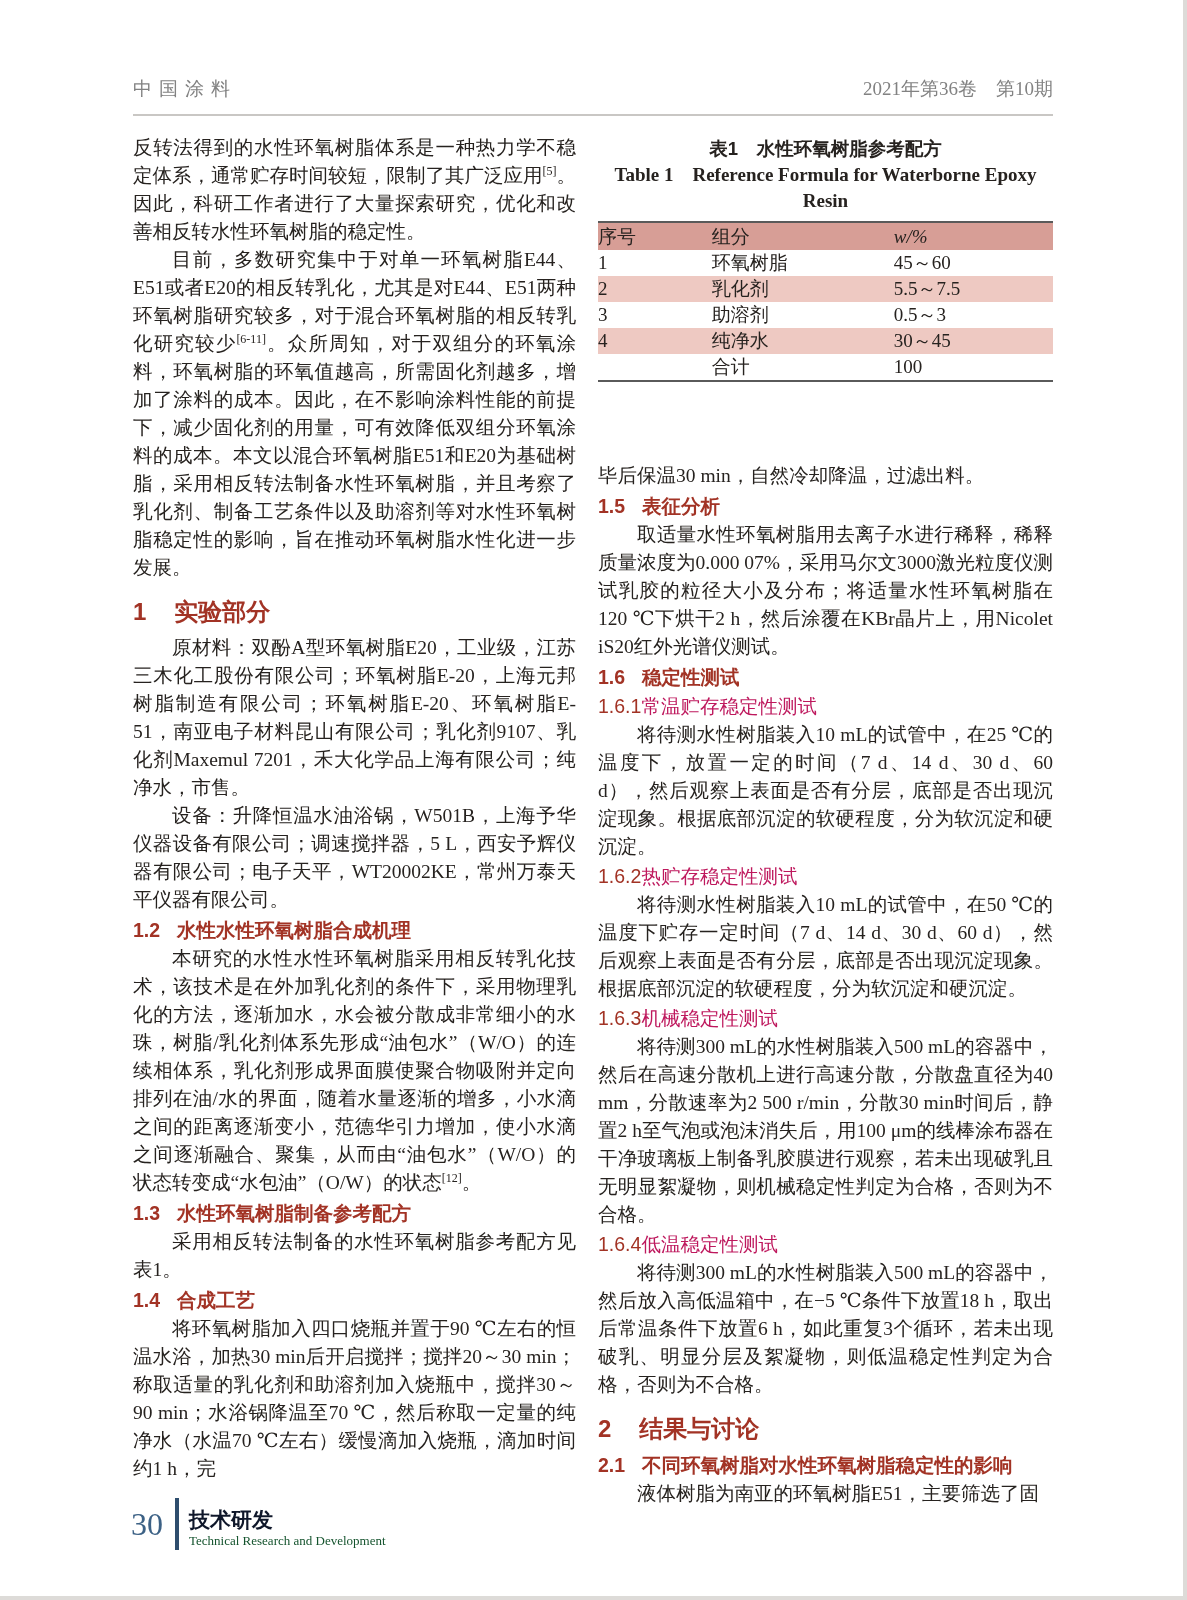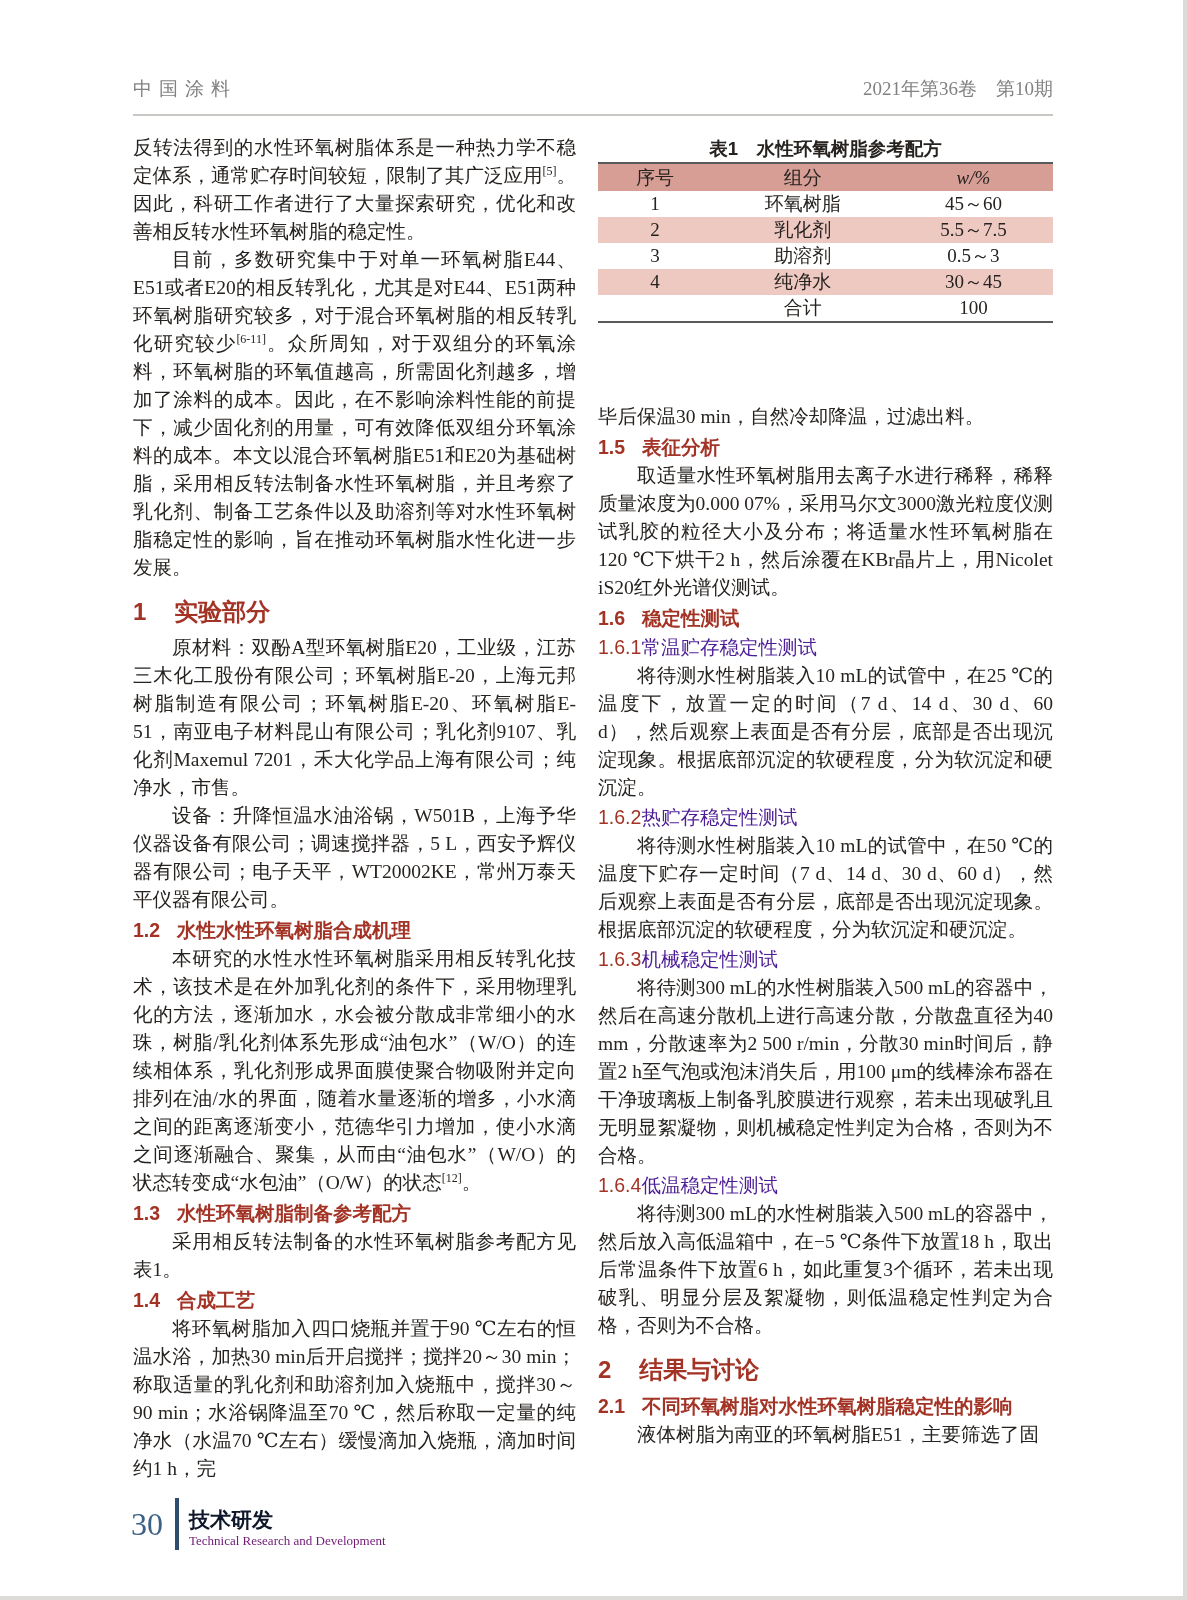--- a/index.html
+++ b/index.html
@@ -22,41 +22,41 @@
   
   .h1{display:flex;gap:28px;align-items:baseline;margin:15px 0 7px;
       font-family:"Liberation Sans","DejaVu Sans",sans-serif;font-weight:bold;
       font-size:24px;line-height:30px;color:var(--heading_red,#a23325);}
   .h2{display:flex;gap:17px;align-items:flex-end;margin:2px 0 1px;
       font-family:"Liberation Sans","DejaVu Sans",sans-serif;font-weight:bold;
       font-size:19.5px;line-height:28px;color:var(--heading_red,#a23325);}
   .h3{display:flex;align-items:baseline;margin:1px 0 0;
       font-size:19.5px;line-height:28px;}
   .h3 .num{font-family:"Liberation Sans","DejaVu Sans",sans-serif;color:var(--heading_red,#a23325);}
-  .h3 .title{color:#4c1d95;}
+  .h3 .title{color:#be185d;}
   
   .table-block{margin-bottom:80px;}
   .tbl-cap-zh{text-align:center;font-family:Liberation Sans, sans-serif;
               font-weight:bold;font-size:18.5px;line-height:26px;margin-top:2px;}
   .tbl-cap-en{text-align:center;font-weight:bold;font-size:19px;line-height:26px;margin-bottom:7px;}
   table.t1{width:100%;border-collapse:collapse;font-size:19px;
            border-top:2px solid #5a5a5a;border-bottom:2px solid #5a5a5a;}
-  table.t1 th,table.t1 td{text-align:center;font-weight:normal;padding:0;}
+  table.t1 th,table.t1 td{text-align:left;font-weight:normal;padding:0;}
   table.t1 thead tr{height:28px;background:var(--table_header_bg,#d79e96);}
   table.t1 tbody tr{height:26px;}
   table.t1 tbody tr.stripe{background:var(--table_stripe_bg,#eec9c2);}
   table.t1 th.ital{font-style:italic;}
   table.t1 .c1{width:25%;} table.t1 .c2{width:40%;} table.t1 .c3{width:35%;}
   
   .footer{position:absolute;left:131px;top:1498px;display:flex;align-items:center;}
   .pagenum{font-size:32px;color:var(--footer_blue,#3c6185);margin-right:12px;}
   .fbar{width:4px;height:52px;background:#2e4d6d;margin-right:10px;}
   .fsec .zh{font-family:Liberation Serif, serif;font-weight:bold;
             font-size:21px;line-height:24px;color:#0f172a;margin-top:10px;}
-  .fsec .en{font-size:13px;line-height:18px;color:#701a75;}
+  .fsec .en{font-size:13px;line-height:18px;color:#14532d;}
 </style>
 </head>
 <body>
 
 <div class="page">
 
   <div class="runhead">
     <span class="journal">中国涂料</span>
     <span class="issue">2021年第36卷　第10期</span>
   </div>
@@ -91,20 +91,21 @@
         <span class="num">1.4</span>
         <span class="title">合成工艺</span>
       </div>
       <p class="para">将环氧树脂加入四口烧瓶并置于90 ℃左右的恒温水浴，加热30 min后开启搅拌；搅拌20～30 min；称取适量的乳化剂和助溶剂加入烧瓶中，搅拌30～90 min；水浴锅降温至70 ℃，然后称取一定量的纯净水（水温70 ℃左右）缓慢滴加入烧瓶，滴加时间约1 h，完</p>
     </div>
 
     <div class="col right">
 
       <div class="table-block">
         <div class="tbl-cap-zh">表1　水性环氧树脂参考配方</div>
+        <div class="tbl-cap-en">Table 1　Reference Formula for Waterborne Epoxy Resin</div>
         <table class="t1">
           <thead>
             <tr>
               <th class="c1">序号</th>
               <th class="c2">组分</th>
               <th class="c3 ital">w/%</th>
             </tr>
           </thead>
           <tbody>
             <tr>

